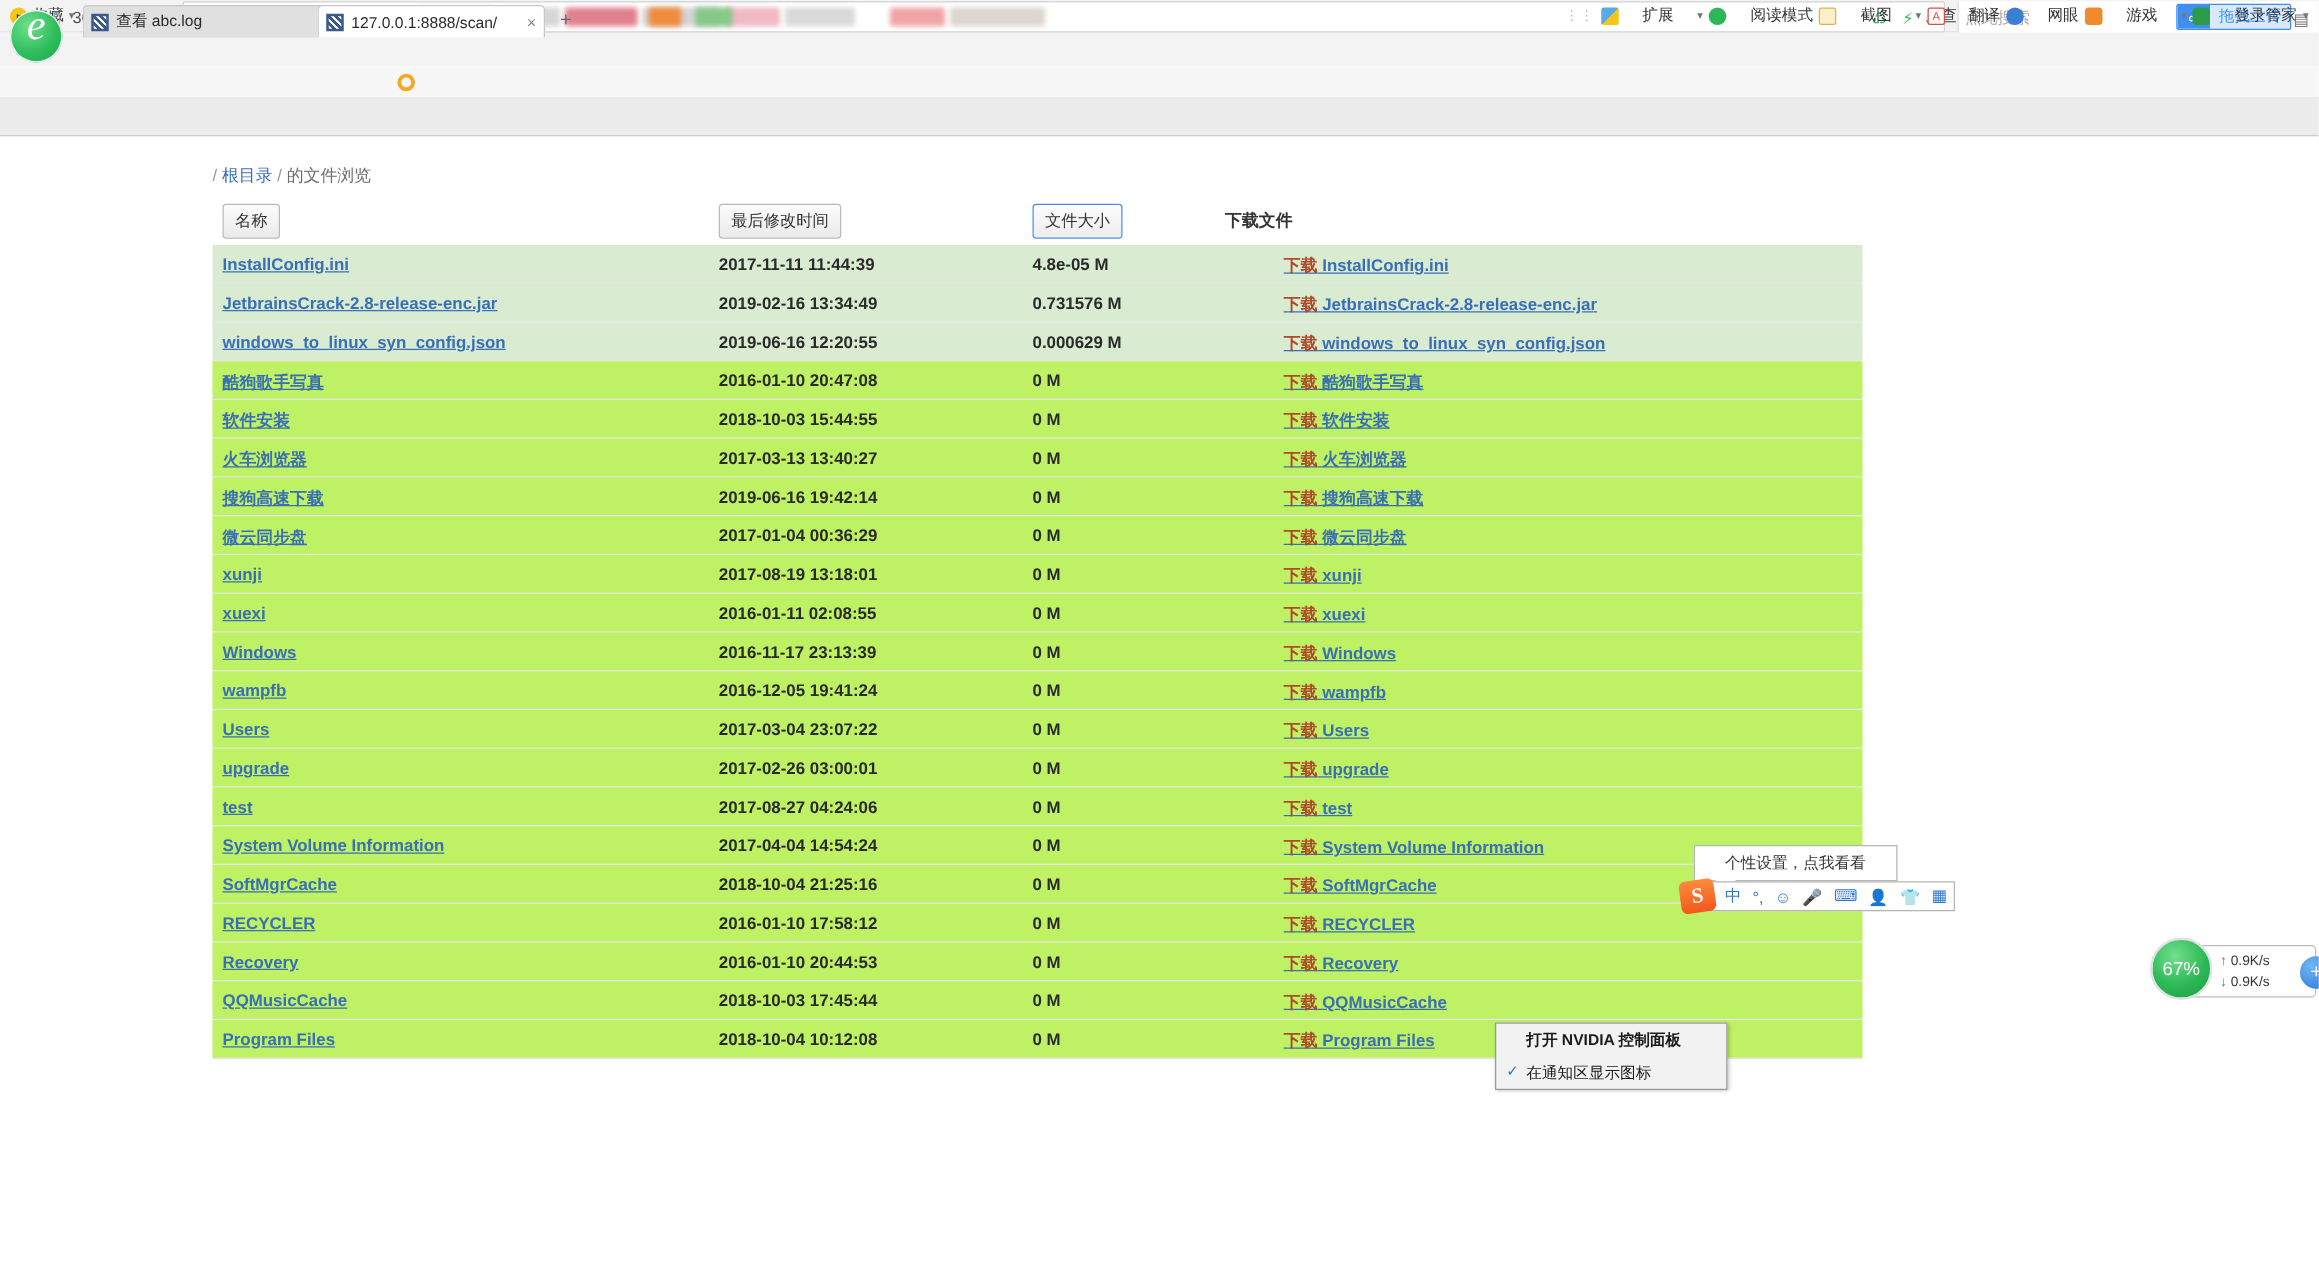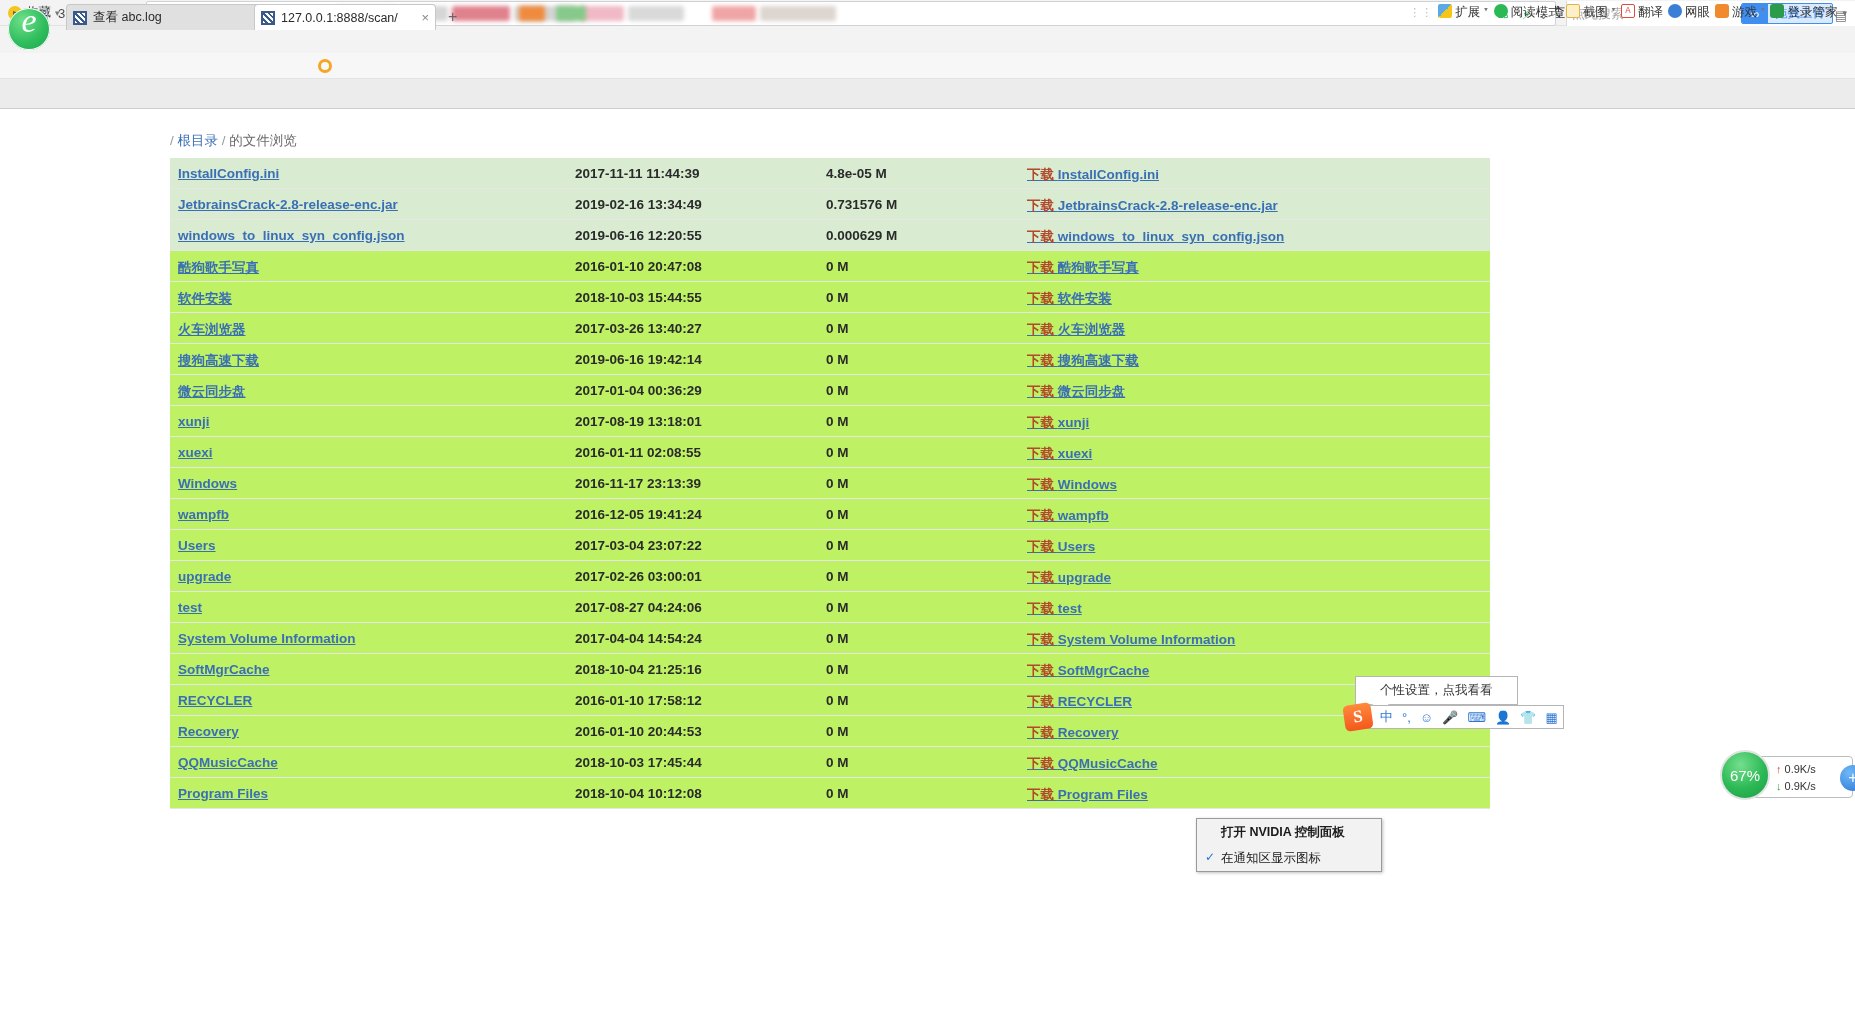--- a/index.html
+++ b/index.html
@@ -53,21 +53,21 @@
     display:flex; align-items:center; justify-content:center; }
   .upload-lbl{ padding:0 7px; font-size:12.5px; color:#3f8ef0; }
 
   
   .bmbar{ position:absolute; left:0; top:53px; width:1855px; height:26px;
     background:#f7f7f7; border-bottom:1px solid #e4e4e4; }
   .bm{ position:absolute; top:4px; display:flex; align-items:center; gap:4px; font-size:12.5px; color:#333; }
   .bm .g{ width:14px; height:14px; border-radius:3px; display:inline-block; }
   .bm-blur{ position:absolute; top:6px; height:15px; border-radius:2px; filter:blur(2.2px); }
   .ext-bar{ position:absolute; right:8px; top:4px; display:flex; align-items:center; gap:5px; font-size:12.5px; color:#333;}
-  .ext-item{ display:flex; gap:3px;font-family:Liberation Mono, monospace; }
+  .ext-item{ display:flex; align-items:center; gap:19px; }
   .ext-sq{ width:14px; height:14px; border-radius:2px; display:inline-block; }
   .caret{ font-size:9px; color:#777; }
   .dots{ color:#bbb; font-size:11px; letter-spacing:1px; }
 
   
   .tabbar{ position:absolute; left:0; top:79px; width:1855px; height:30px;
     background:#ececec; border-bottom:1px solid #cfcfcf; }
   .tab-left-ico{ position:absolute; top:7px; font-size:13px; color:#555; }
   .tab{ position:absolute; top:4px; height:26px; border:1px solid #c8c8c8; border-bottom:none;
     border-radius:4px 4px 0 0; display:flex; align-items:center; padding:0 6px; }
@@ -266,20 +266,26 @@
 <div class="page">
 
   <div class="breadcrumb">
     <span class="sep">/</span>
     <a href="#">根目录</a>
     <span class="sep">/</span>
     <span>的文件浏览</span>
   </div>
 
   <div class="tbl">
+    <div class="thead">
+      <div class="hbtn col-name">名称</div>
+      <div class="hbtn col-time">最后修改时间</div>
+      <div class="hbtn sel col-size">文件大小</div>
+      <div class="hplain col-dl">下载文件</div>
+    </div>
     <div id="rows">
         <div class="row file">
           <a class="cell name" href="#">InstallConfig.ini</a>
           <div class="cell time">2017-11-11 11:44:39</div>
           <div class="cell size">4.8e-05 M</div>
           <a class="cell dl" href="#"><span class="zh">下载</span> <span>InstallConfig.ini</span></a>
         </div>
         <div class="row file">
           <a class="cell name" href="#">JetbrainsCrack-2.8-release-enc.jar</a>
           <div class="cell time">2019-02-16 13:34:49</div>
@@ -299,21 +305,21 @@
           <a class="cell dl" href="#"><span class="zh">下载</span> <span>酷狗歌手写真</span></a>
         </div>
         <div class="row dir">
           <a class="cell name" href="#">软件安装</a>
           <div class="cell time">2018-10-03 15:44:55</div>
           <div class="cell size">0 M</div>
           <a class="cell dl" href="#"><span class="zh">下载</span> <span>软件安装</span></a>
         </div>
         <div class="row dir">
           <a class="cell name" href="#">火车浏览器</a>
-          <div class="cell time">2017-03-26 13:40:27</div>
+          <div class="cell time">2017-03-13 13:40:27</div>
           <div class="cell size">0 M</div>
           <a class="cell dl" href="#"><span class="zh">下载</span> <span>火车浏览器</span></a>
         </div>
         <div class="row dir">
           <a class="cell name" href="#">搜狗高速下载</a>
           <div class="cell time">2019-06-16 19:42:14</div>
           <div class="cell size">0 M</div>
           <a class="cell dl" href="#"><span class="zh">下载</span> <span>搜狗高速下载</span></a>
         </div>
         <div class="row dir">

